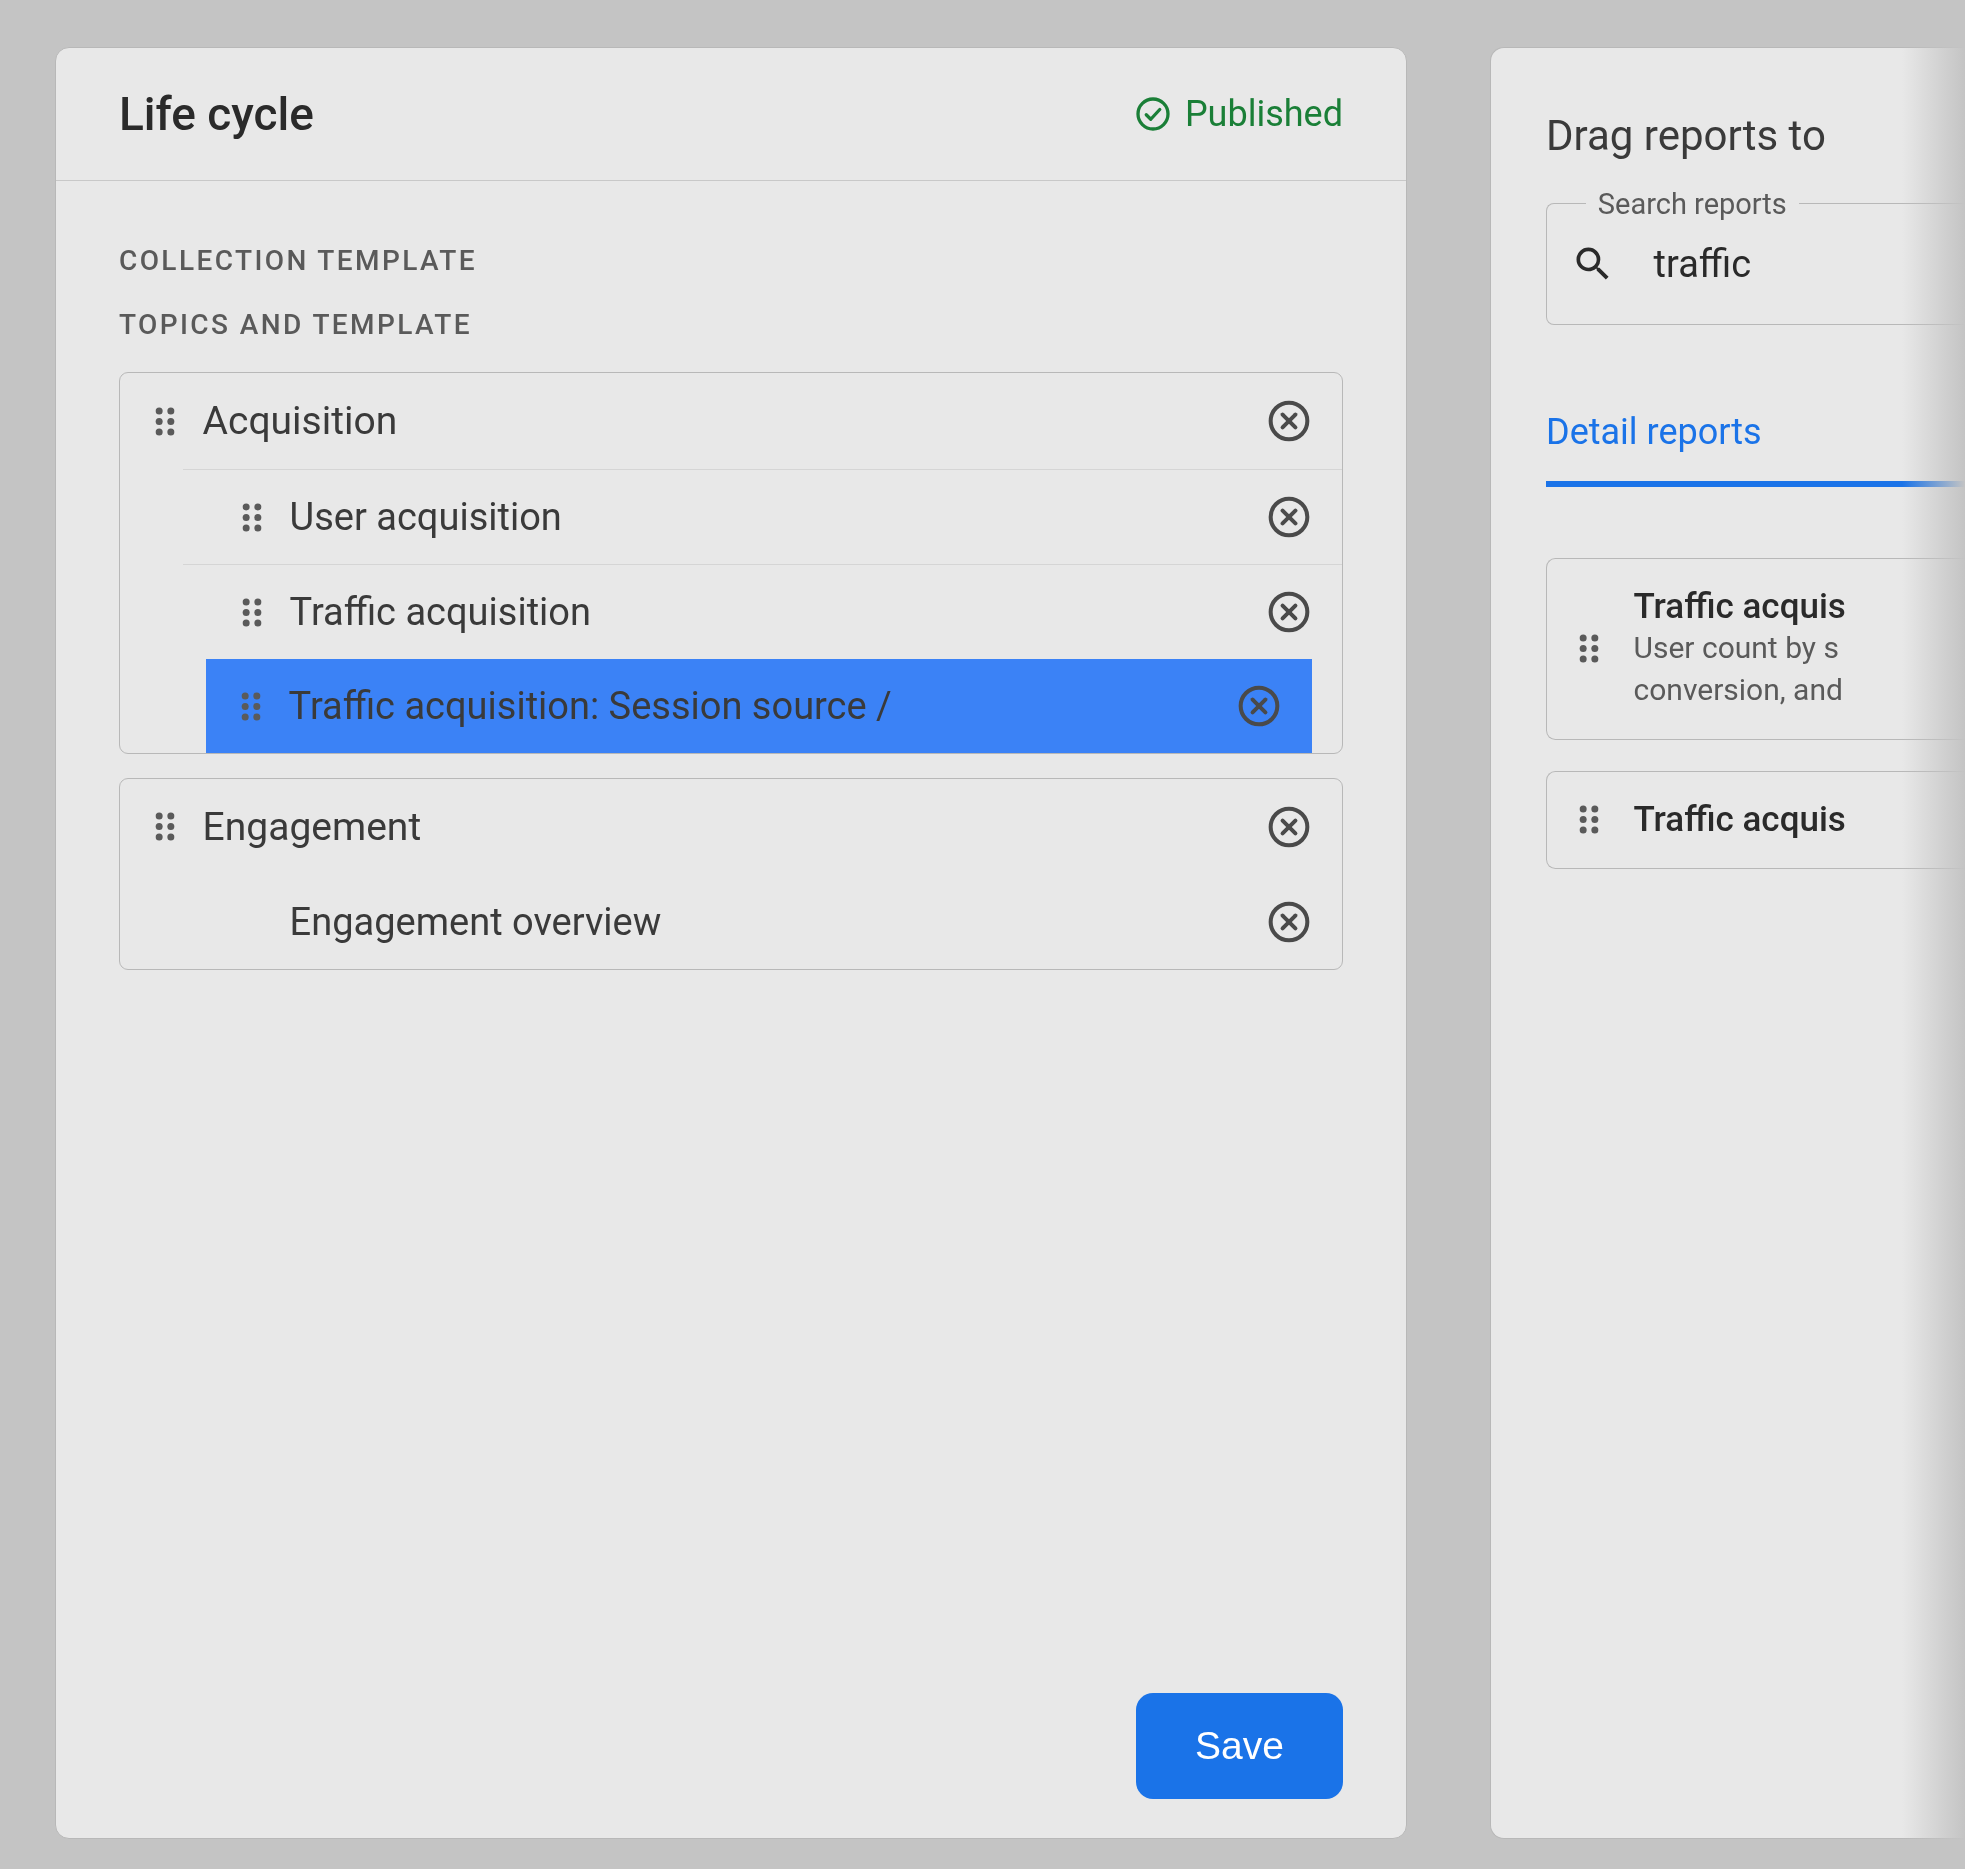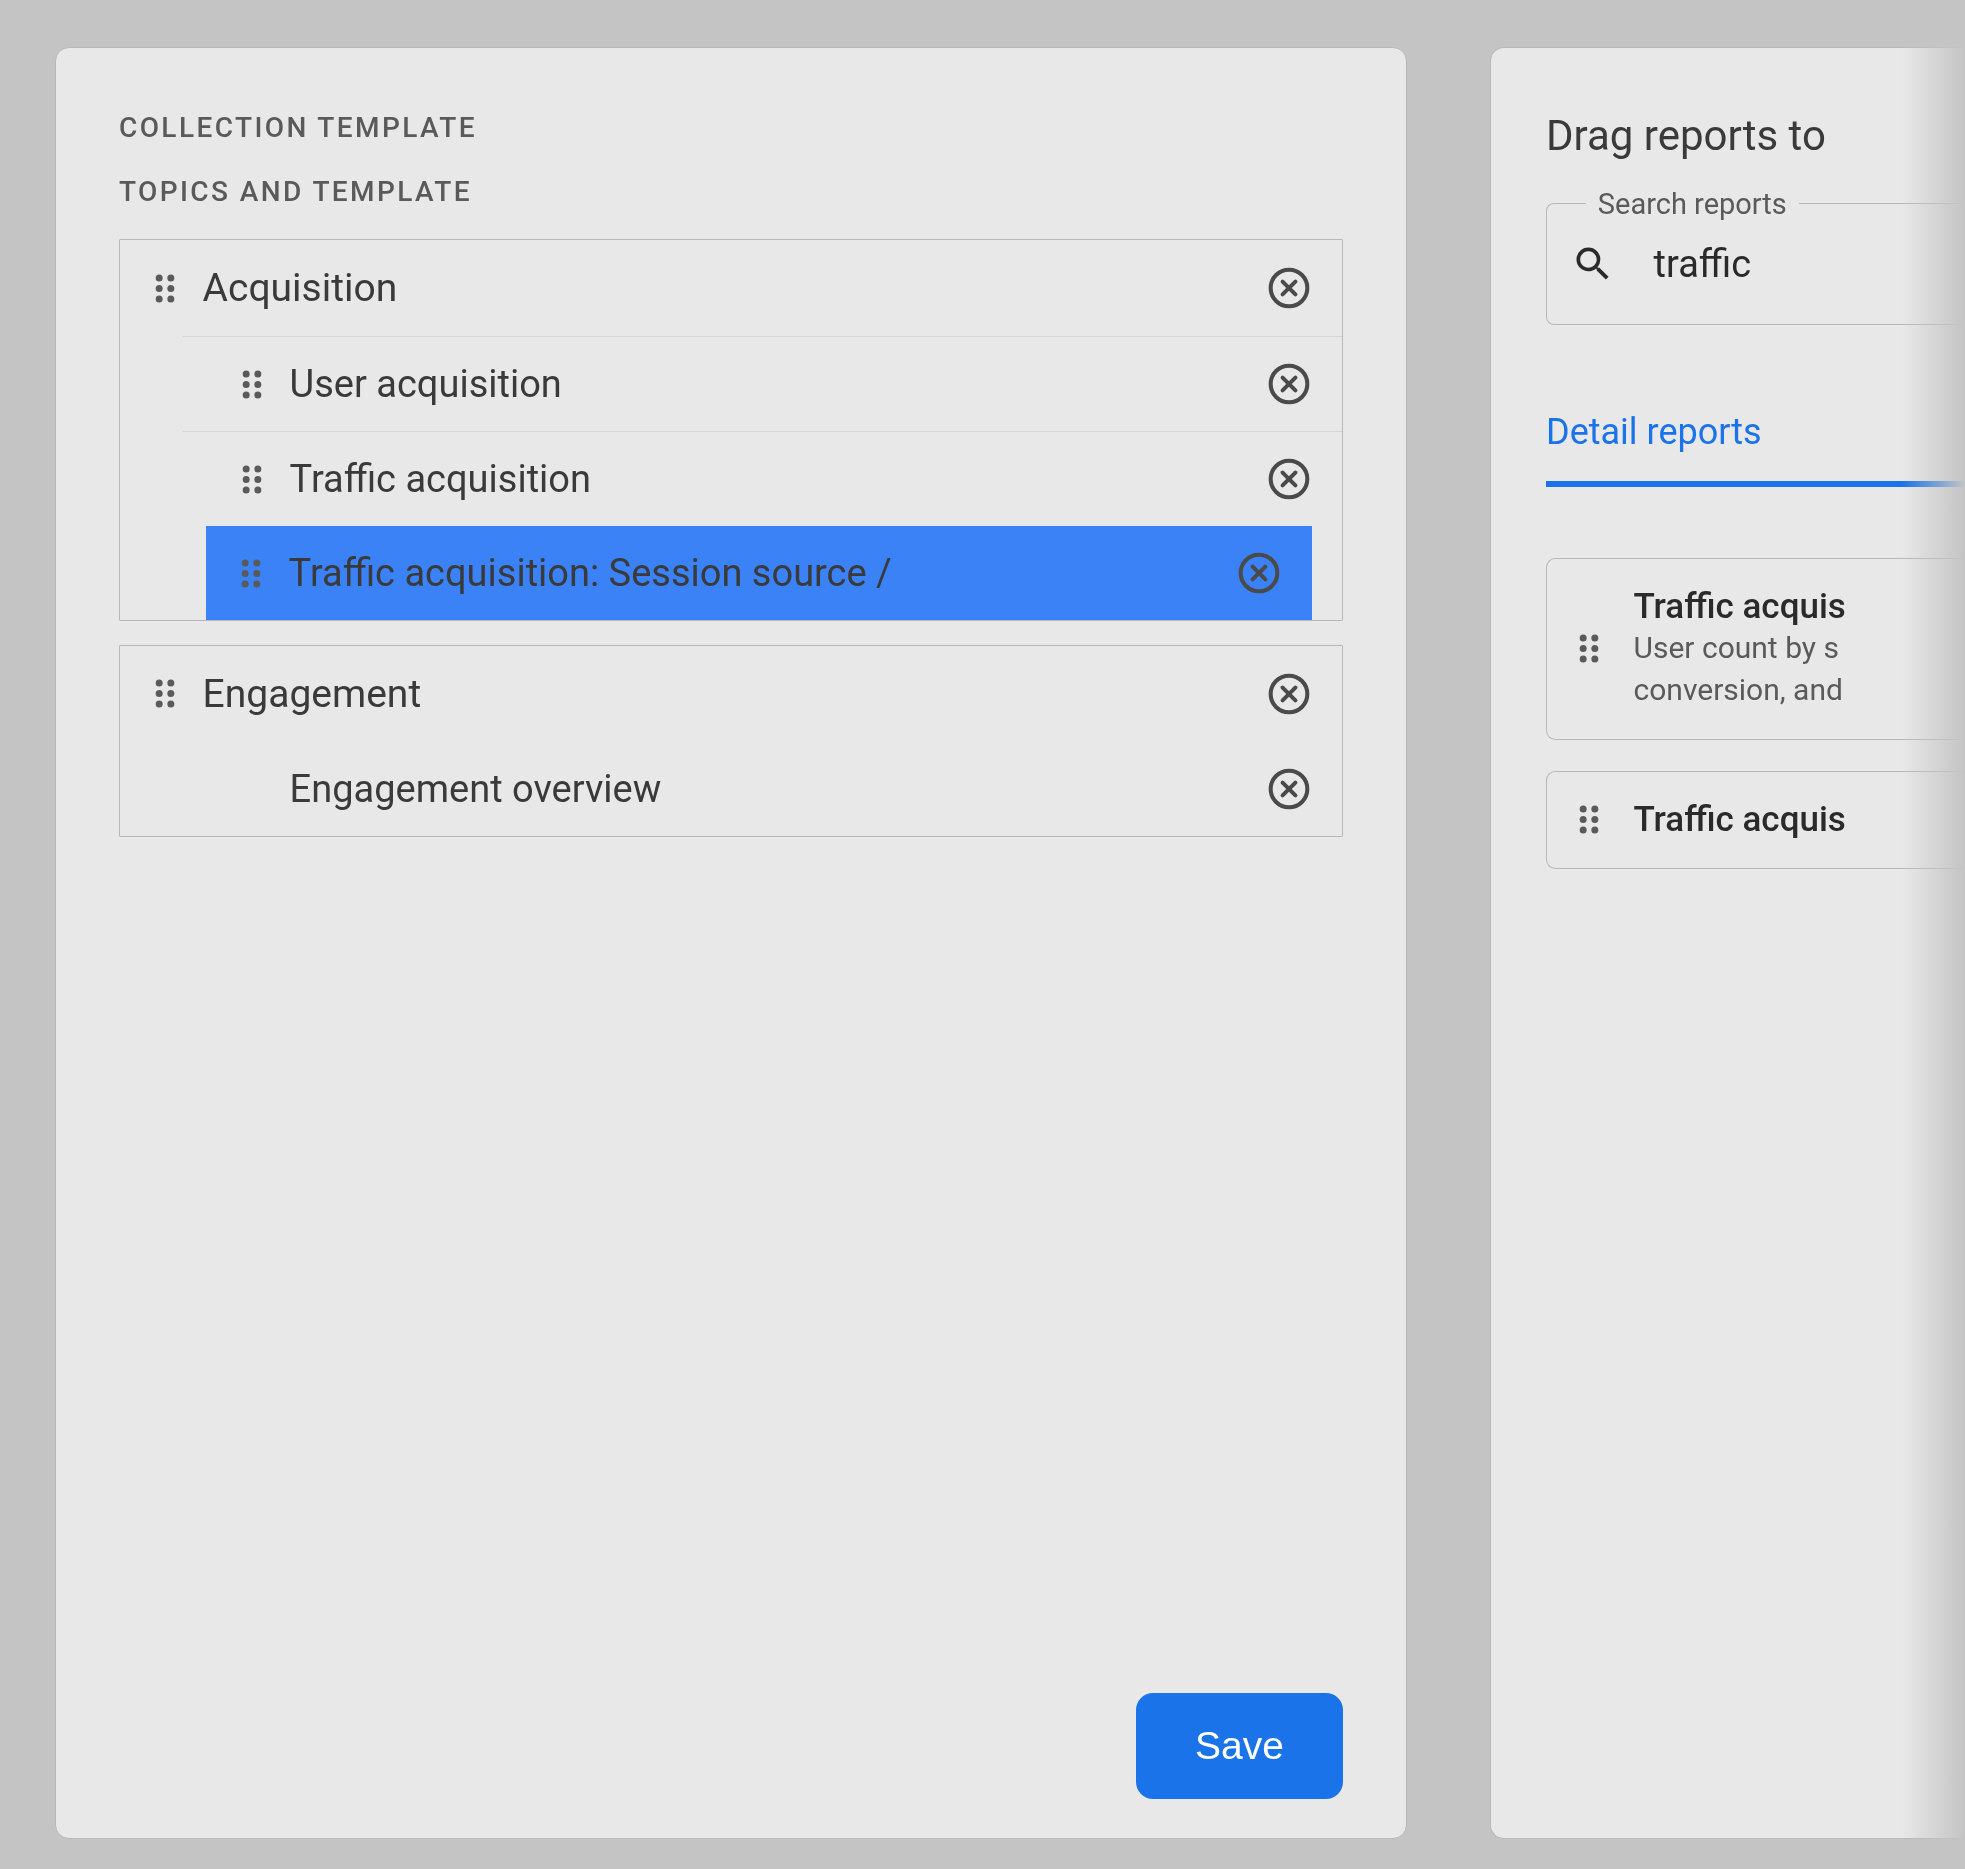--- a/index.html
+++ b/index.html
@@ -78,21 +78,21 @@
     .template-value {
       font-size: 38px;
       color: #3a3a3a;
     }
     .unlink-icon {
       width: 41px;
       height: 41px;
     }
     .topics-container {
       border: 1.6px solid #b8b8b8;
-      border-radius: 1px;
+      border-radius: 9px;
       overflow: hidden;
       margin-bottom: 23.6px;
     }
     .topic-header {
       display: flex;
       align-items: center;
       padding: 25px 31px;
       gap: 23.6px;
     }
     .topic-title {
@@ -251,20 +251,30 @@
       width: 63px;
       height: 100%;
       background: linear-gradient(to right, rgba(196,196,196,0) 0%, rgba(196,196,196,1) 100%);
       pointer-events: none;
     }
   </style>
 </head>
 <body>
 
 <div class="main-panel">
+  <div class="panel-header">
+    <div class="panel-title">Life cycle</div>
+    <div class="status-badge">
+      <svg class="check-icon" viewBox="0 0 24 24" fill="none" stroke="#1a7f37" stroke-width="2.2">
+        <circle cx="12" cy="12" r="10"></circle>
+        <path d="M7.5 12.5l3 3 6-6.5" stroke-linecap="round" stroke-linejoin="round"></path>
+      </svg>
+      <span class="status-text">Published</span>
+    </div>
+  </div>
 
   <div class="panel-body">
     <div class="section-label">COLLECTION TEMPLATE</div>
 
     <div class="section-label">TOPICS AND TEMPLATE</div>
 
     <div id="topics-slot">
         <div class="topics-container">
           <div class="topic-header">
             <svg class="drag-handle" viewBox="0 0 24 28" fill="#5a5a5a">

